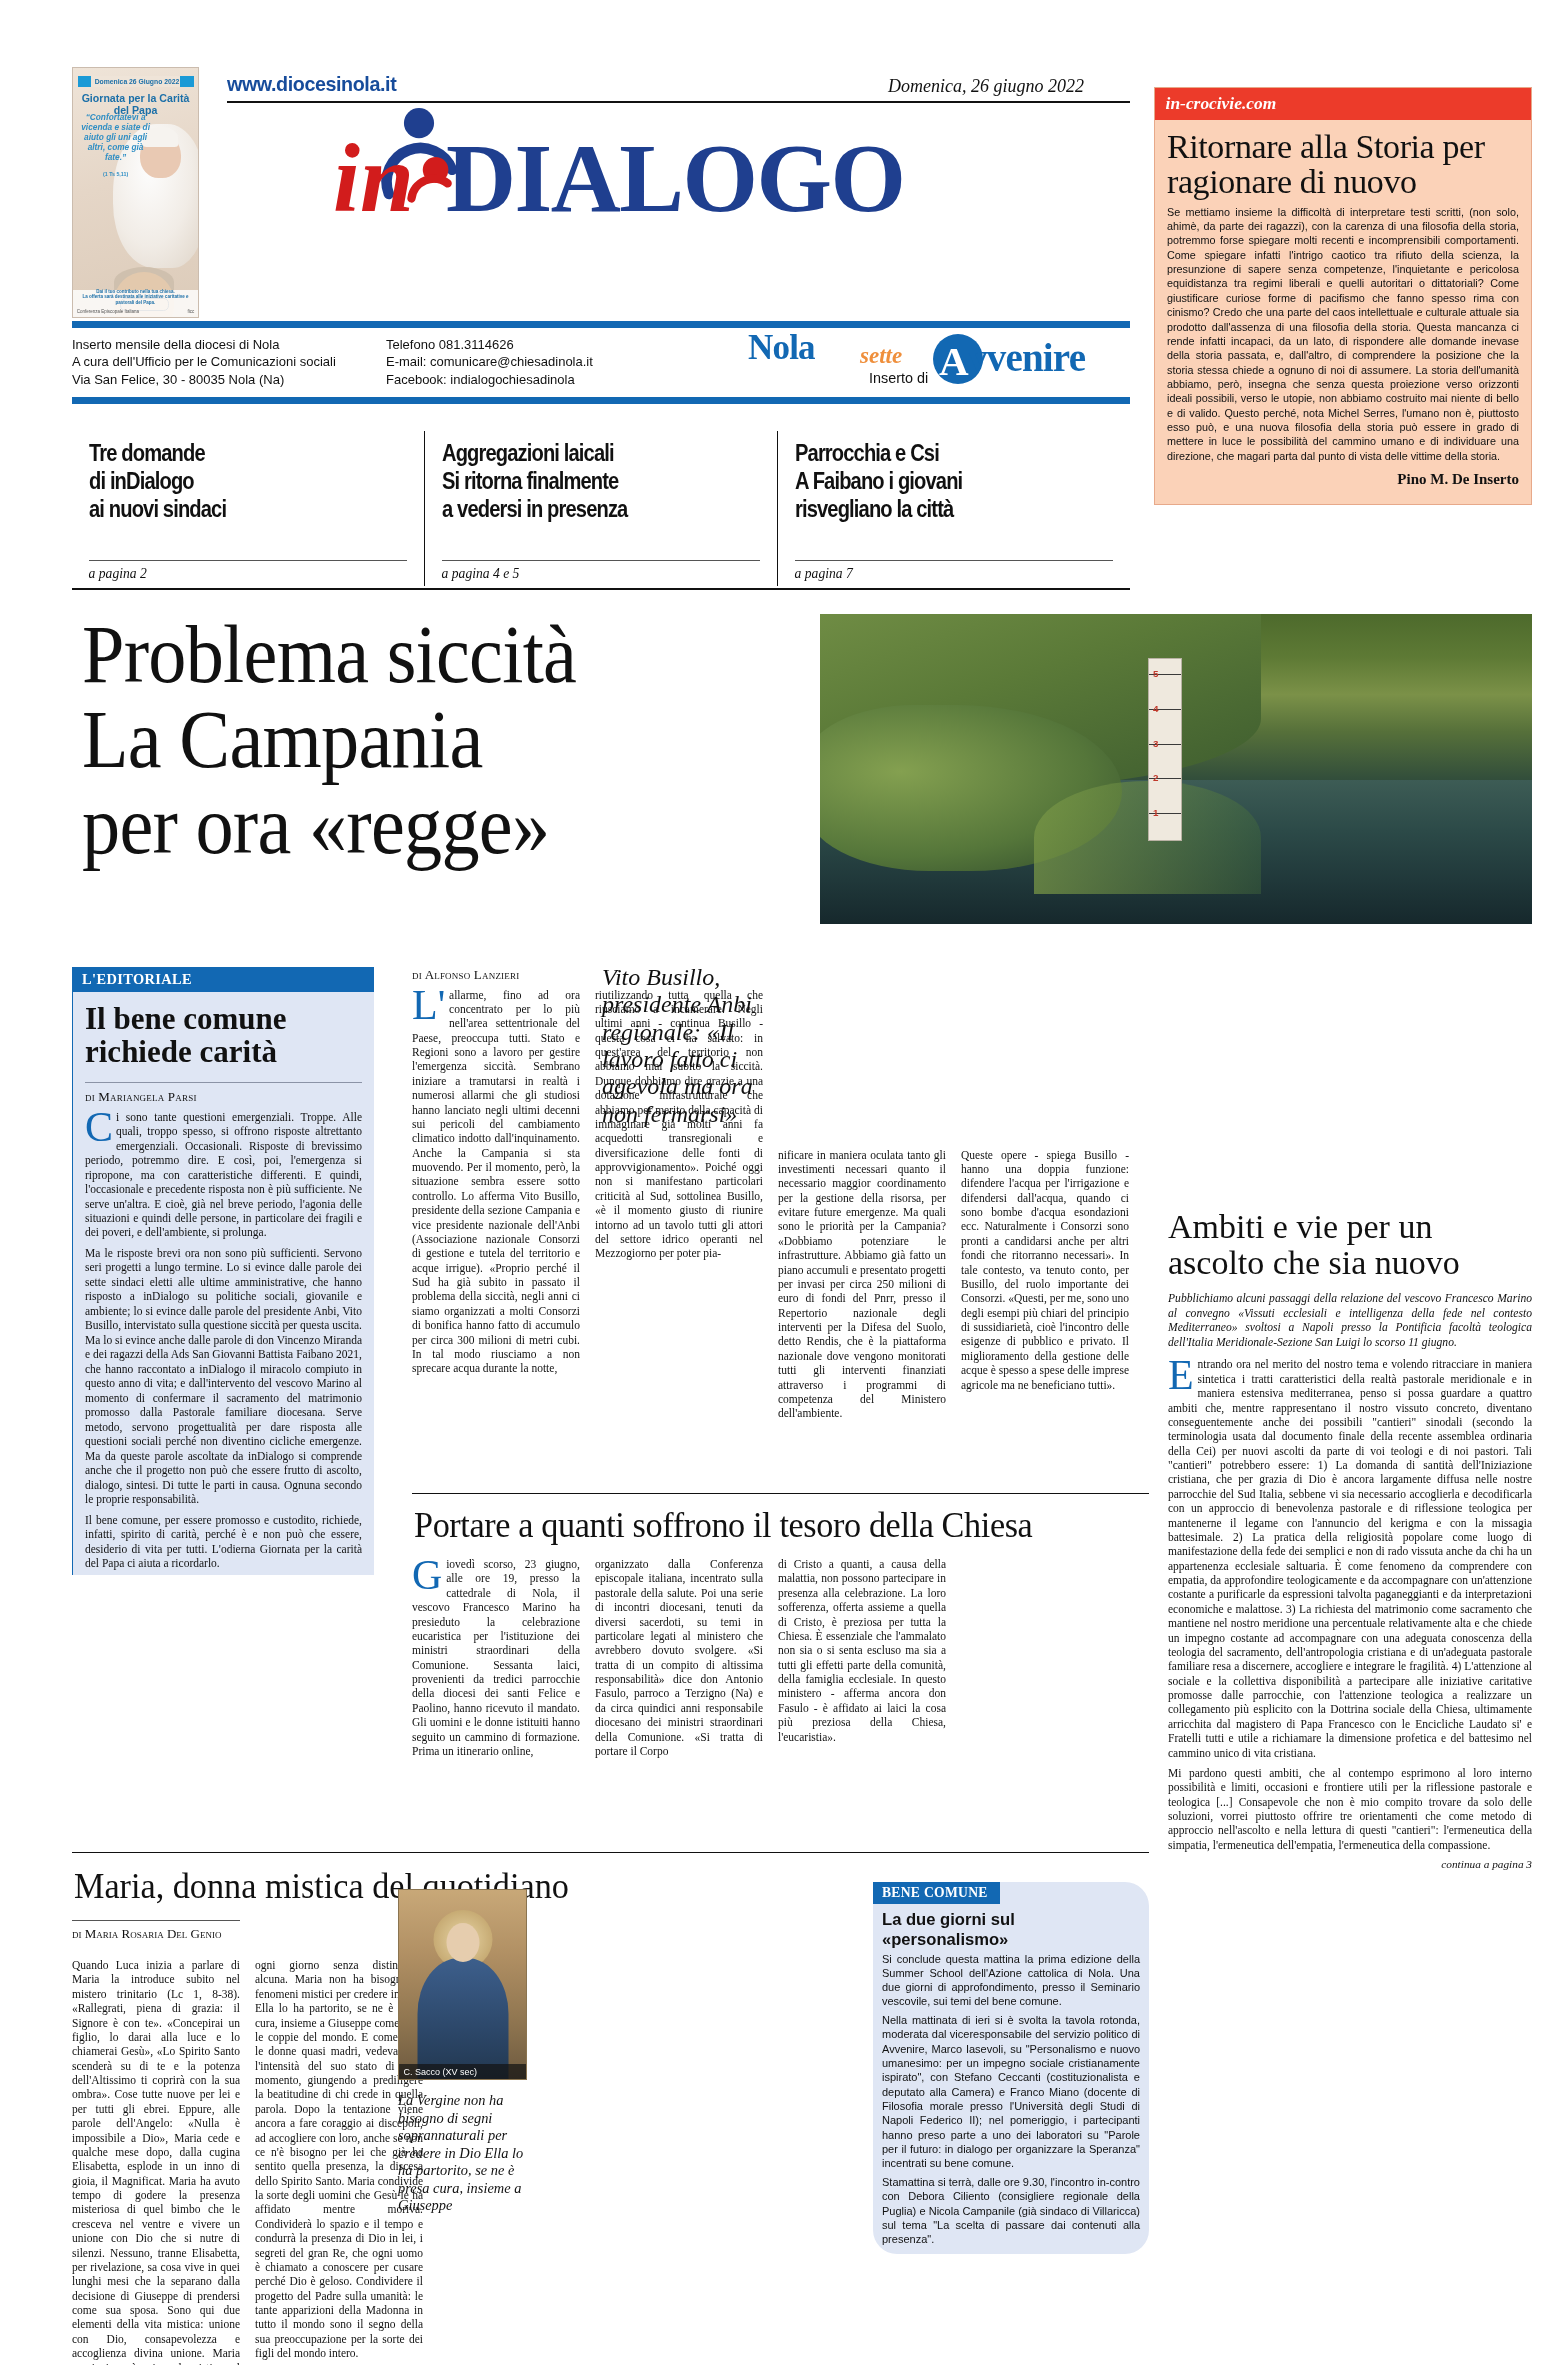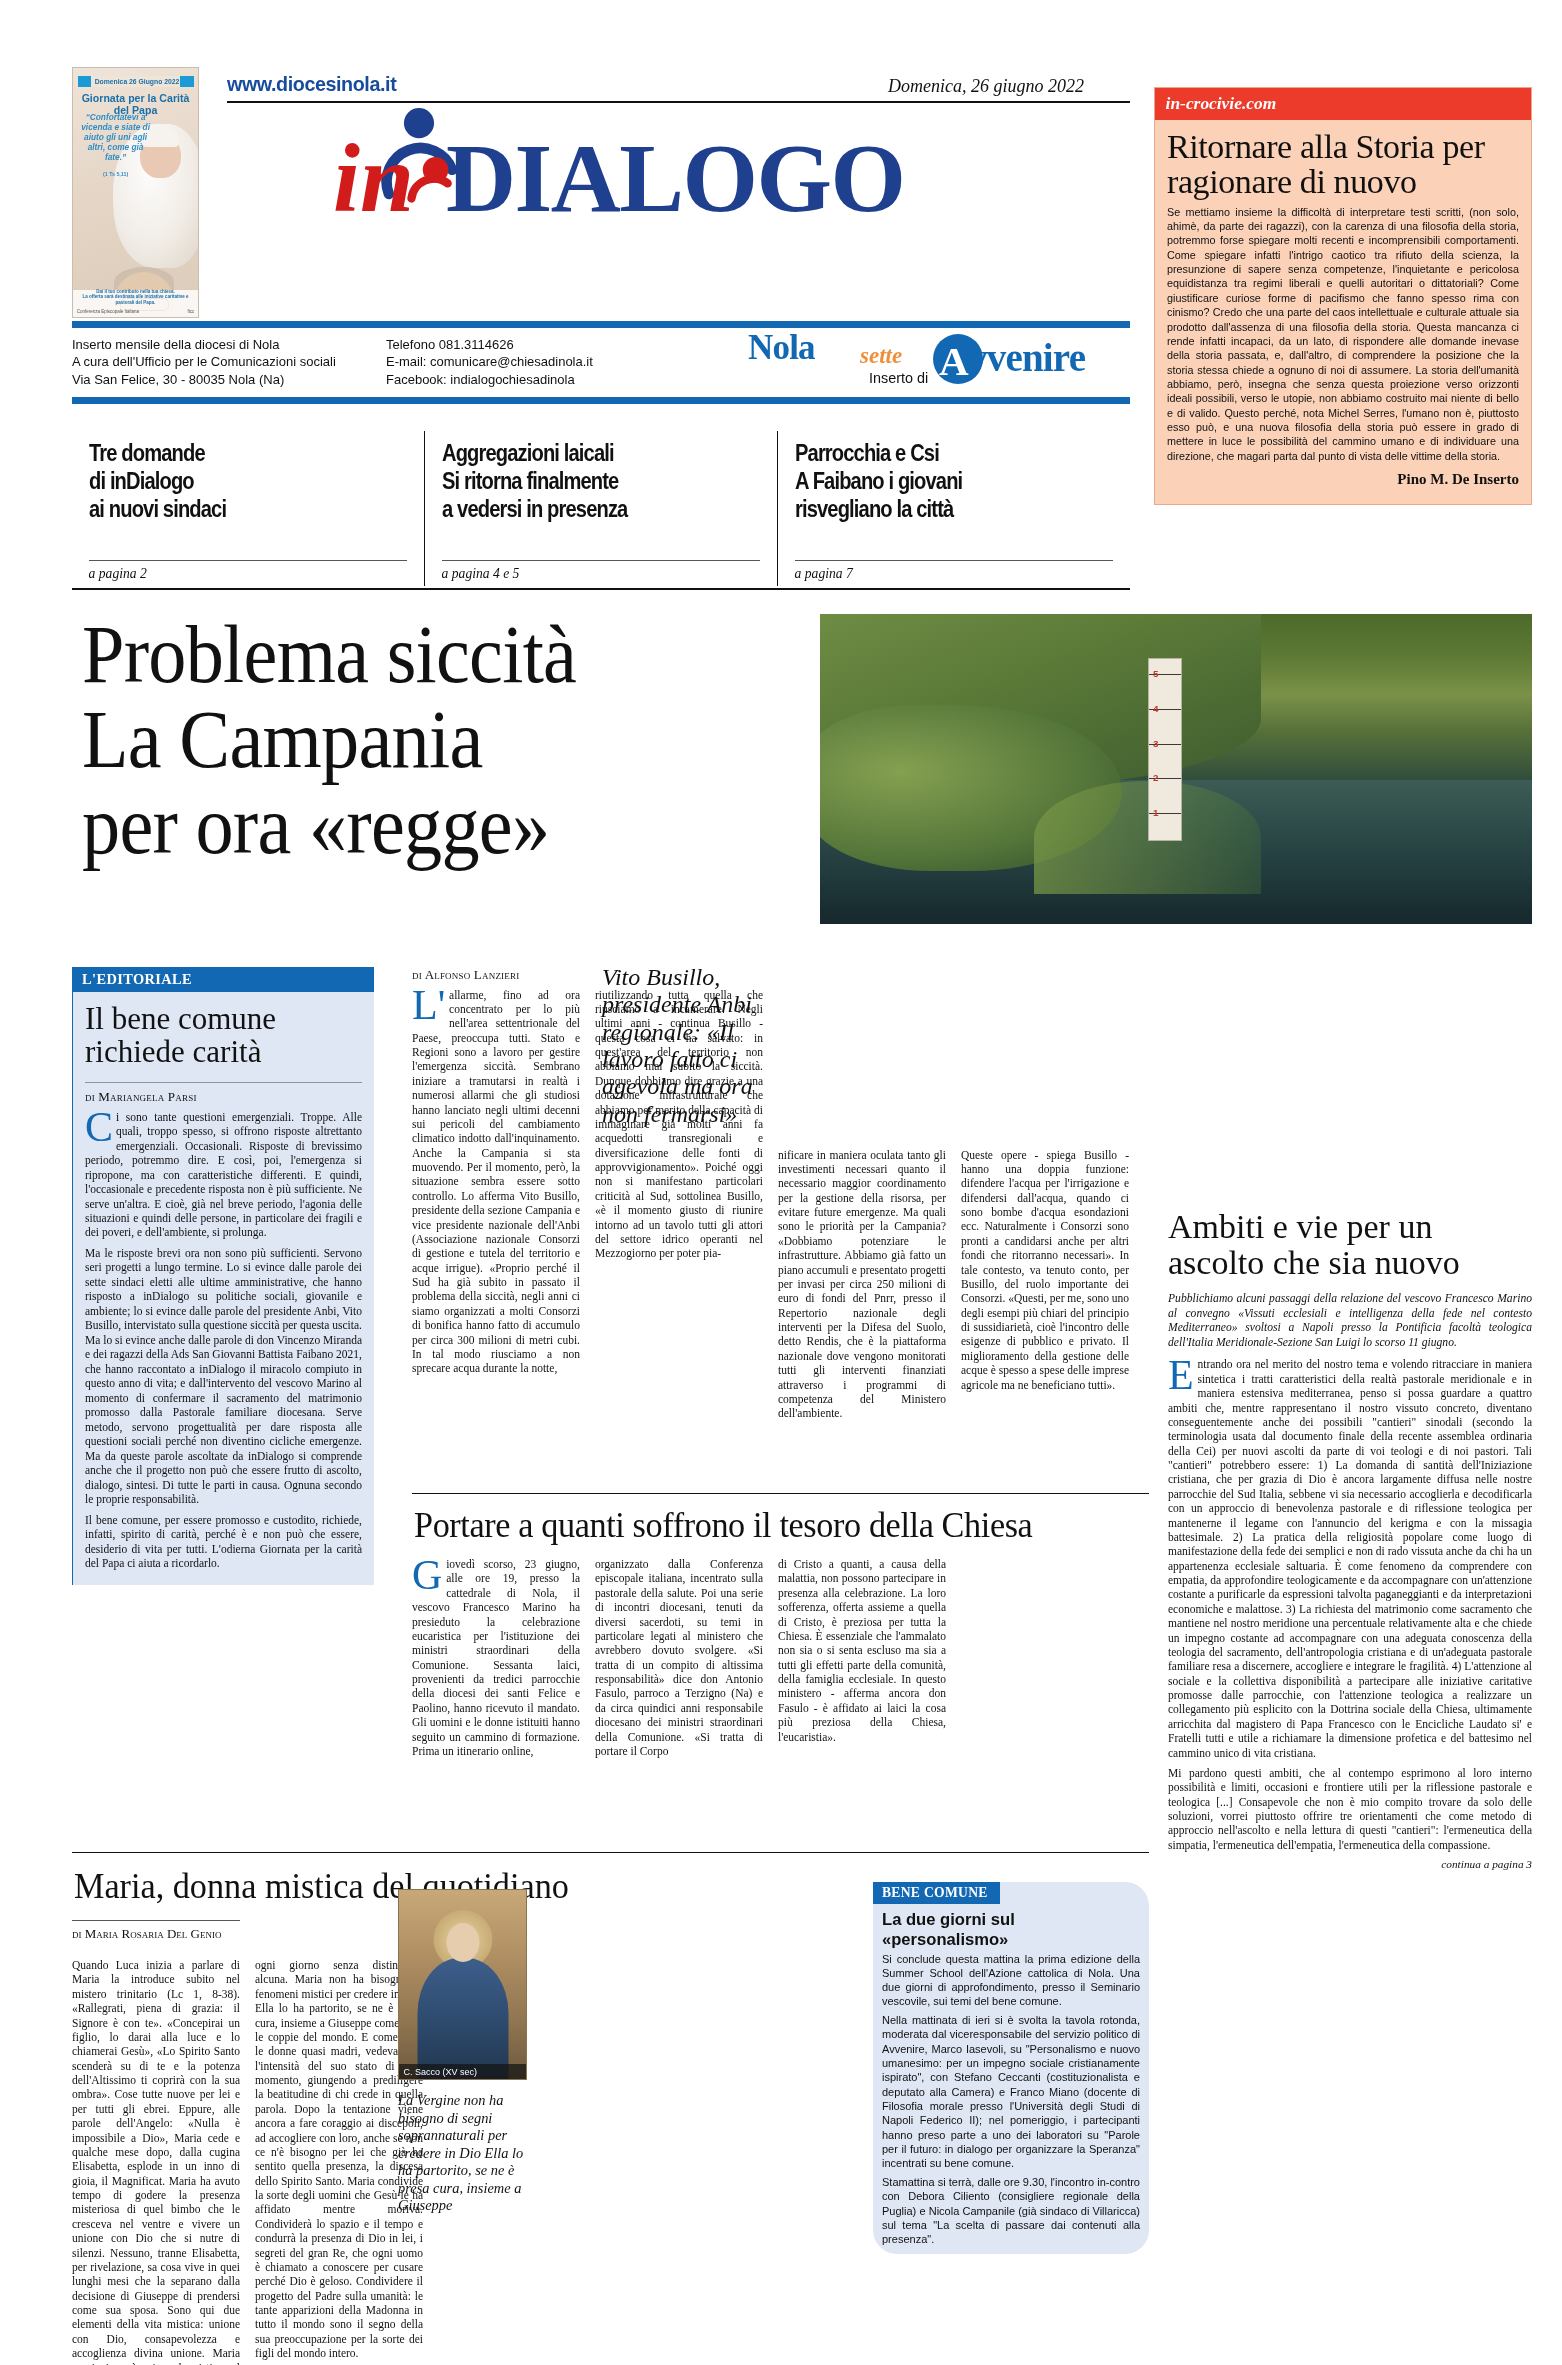--- a/index.html
+++ b/index.html
@@ -132,24 +132,24 @@
     border:1.5px solid #b9b2a4;}
   .hero .gauge i{position:absolute;left:0;right:0;height:0.8px;background:#3a3a3a;}
   .hero .gauge b{position:absolute;left:4.5px;font-family:"Liberation Sans",sans-serif;
     font-size:9.8px;font-weight:700;color:#c0392b;}
   .hero .reeds{position:absolute;left:30%;bottom:30px;width:227px;height:113px;
     background:linear-gradient(90deg, rgba(120,150,70,.75), rgba(70,110,60,.4));
     border-radius:50% 50% 0 0;}
 
   
   .edit{position:absolute;left:72px;top:967px;width:302px;background:#dfe6f4;
-    border-left:1.5px solid #1268b3;box-sizing:border-box;padding-bottom:14px;}
+    border-left:1.5px solid #1268b3;box-sizing:border-box;padding-bottom:4px;}
   .edit .kicker{background:#1268b3;color:#fff;font-family:"Liberation Serif",serif;
     font-weight:700;font-size:14.4px;padding:3.8px 9px;letter-spacing:0.4px;}
-  .edit h2{margin:10.6px 12px 0 12px;font-family:"Liberation Serif",serif;font-weight:400;
+  .edit h2{margin:10.6px 12px 0 12px;font-family:"Liberation Serif",serif;font-weight:700;
     font-size:31px;line-height:1.07;color:#111;}
   .edit .byline{margin:13.6px 12px 0 12px;padding-top:6px;border-top:0.8px solid #8b93a6;
     font-family:"Liberation Serif",serif;font-size:13px;font-variant:small-caps;letter-spacing:0.2px;}
   .edit .body{margin:4.5px 12px 0 12px;font-family:"Liberation Serif",serif;font-size:11.5px;
     line-height:1.26;text-align:justify;color:#111;}
   .edit .body .dc{float:left;font-size:42px;line-height:33px;padding:1.5px 3px 0 0;
     color:#1268b3;font-weight:400;}
 
   
   .sicc{position:absolute;left:412px;top:967px;width:737px;}

